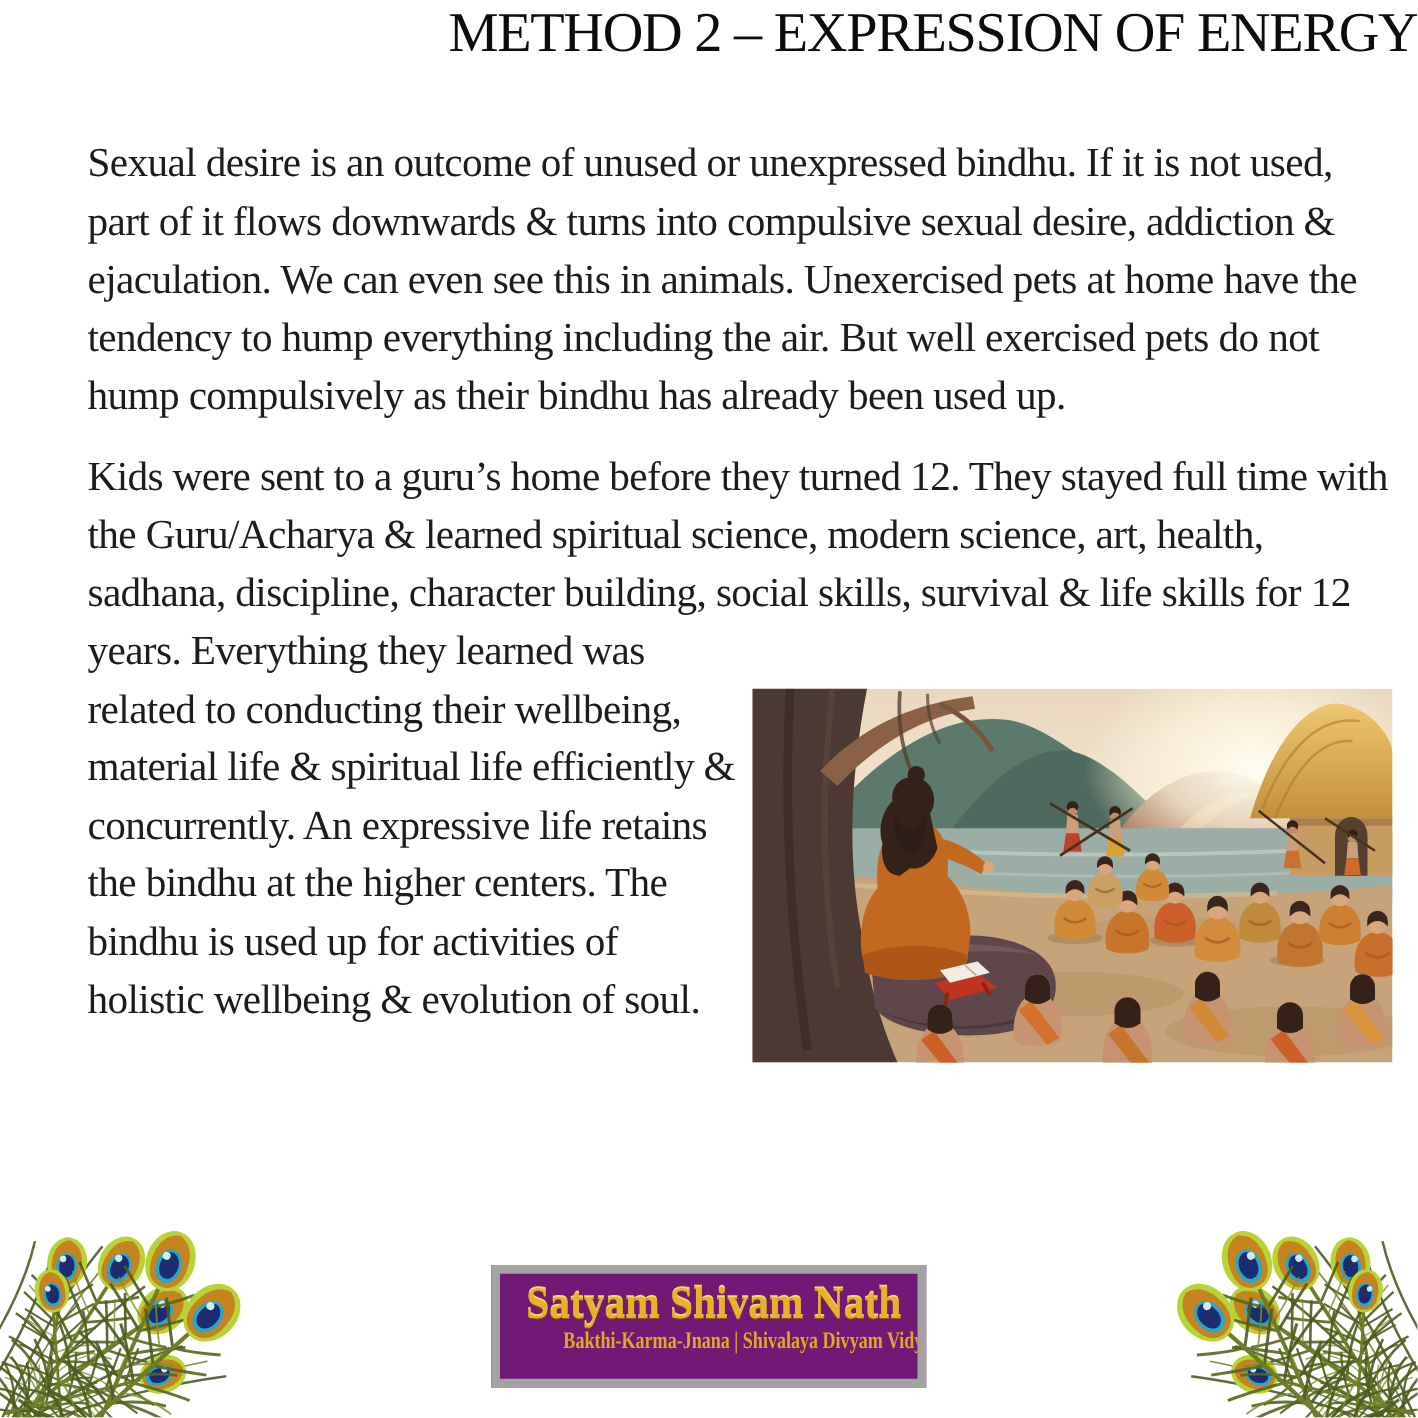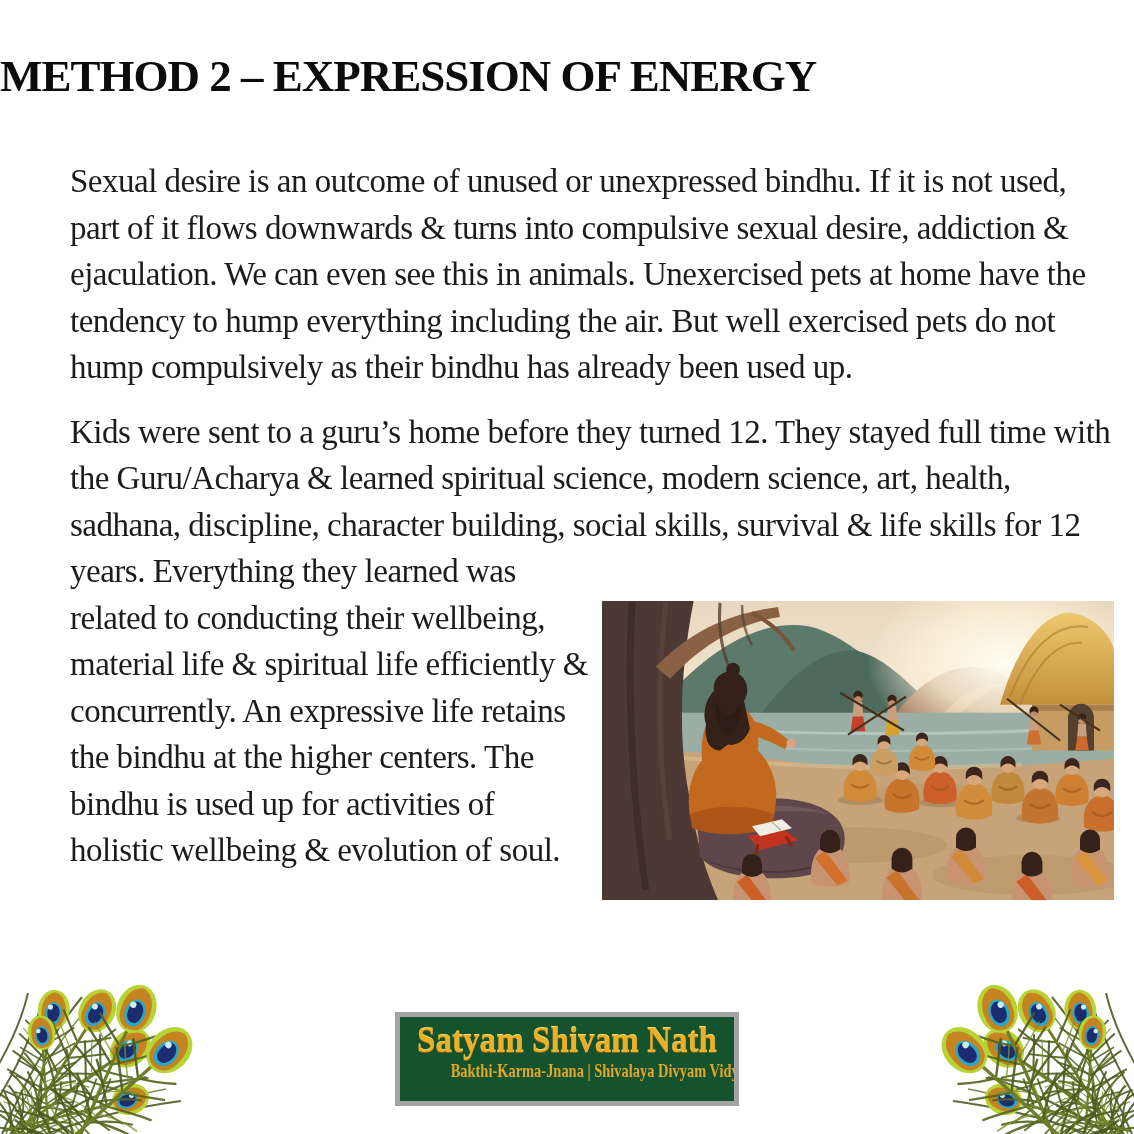--- a/index.html
+++ b/index.html
@@ -1,35 +1,35 @@
 <!DOCTYPE html>
 <html><head>
 <meta charset="utf-8">
 <style>
   html,body{margin:0;padding:0;}
   body{width:1134px;height:1134px;background:#ffffff;overflow:hidden;
        font-family:"Liberation Serif",serif;}
   .page{position:relative;width:1134px;height:1134px;background:#ffffff;}
 
-  h1.page-title{margin:0;padding-top:50px;text-align:left;
-    font-size:45px;font-weight:bold;letter-spacing:-1px;color:#0c0c0c;
+  h1.page-title{margin:0;text-align:right;
+    font-size:45px;font-weight:normal;letter-spacing:-1px;color:#0c0c0c;
     font-family:"Liberation Serif",serif;}
 
   .content{margin:0 20px 0 70px;color:#1c1c1c;}
   p.para{margin:0;font-size:33px;line-height:46.5px;letter-spacing:-0.5px;
     font-family:"Liberation Serif",serif;color:#1c1c1c;text-align:left;}
   #para1{margin-top:56px;}
   #para2a{margin-top:18px;}
   .wrap-block{overflow:visible;}
   .illu-float{float:right;width:512px;height:299px;margin:6px 0 2px 10px;}
   .illu-float svg{display:block;width:512px;height:299px;}
 
   .footer-banner{position:absolute;top:1012px;left:50%;transform:translateX(-50%);
-    width:334px;height:84px;background:#14532d;border:5px solid #a3a3a3;
-    text-align:center;overflow:hidden;}
+    width:334px;height:84px;background:#701a75;border:7px solid #a3a3a3;
+    text-align:right;overflow:hidden;}
   .banner-title{display:inline-block;margin-top:3px;white-space:nowrap;
     font-size:36px;font-weight:bold;color:#e9b02a;line-height:40px;
     transform:scaleX(0.92);text-shadow:0 1px 0 #8a5d10, 0 -1px 0 #f8dc6a;}
   .banner-subtitle{display:inline-block;white-space:nowrap;
     font-size:19px;font-weight:bold;color:#e3a626;line-height:22px;
     transform:scaleX(0.76);}
 
   .feathers{position:absolute;bottom:0;width:240px;height:185px;pointer-events:none;}
   .feathers svg{display:block;width:240px;height:185px;}
   .feathers.left{left:-4px;}

